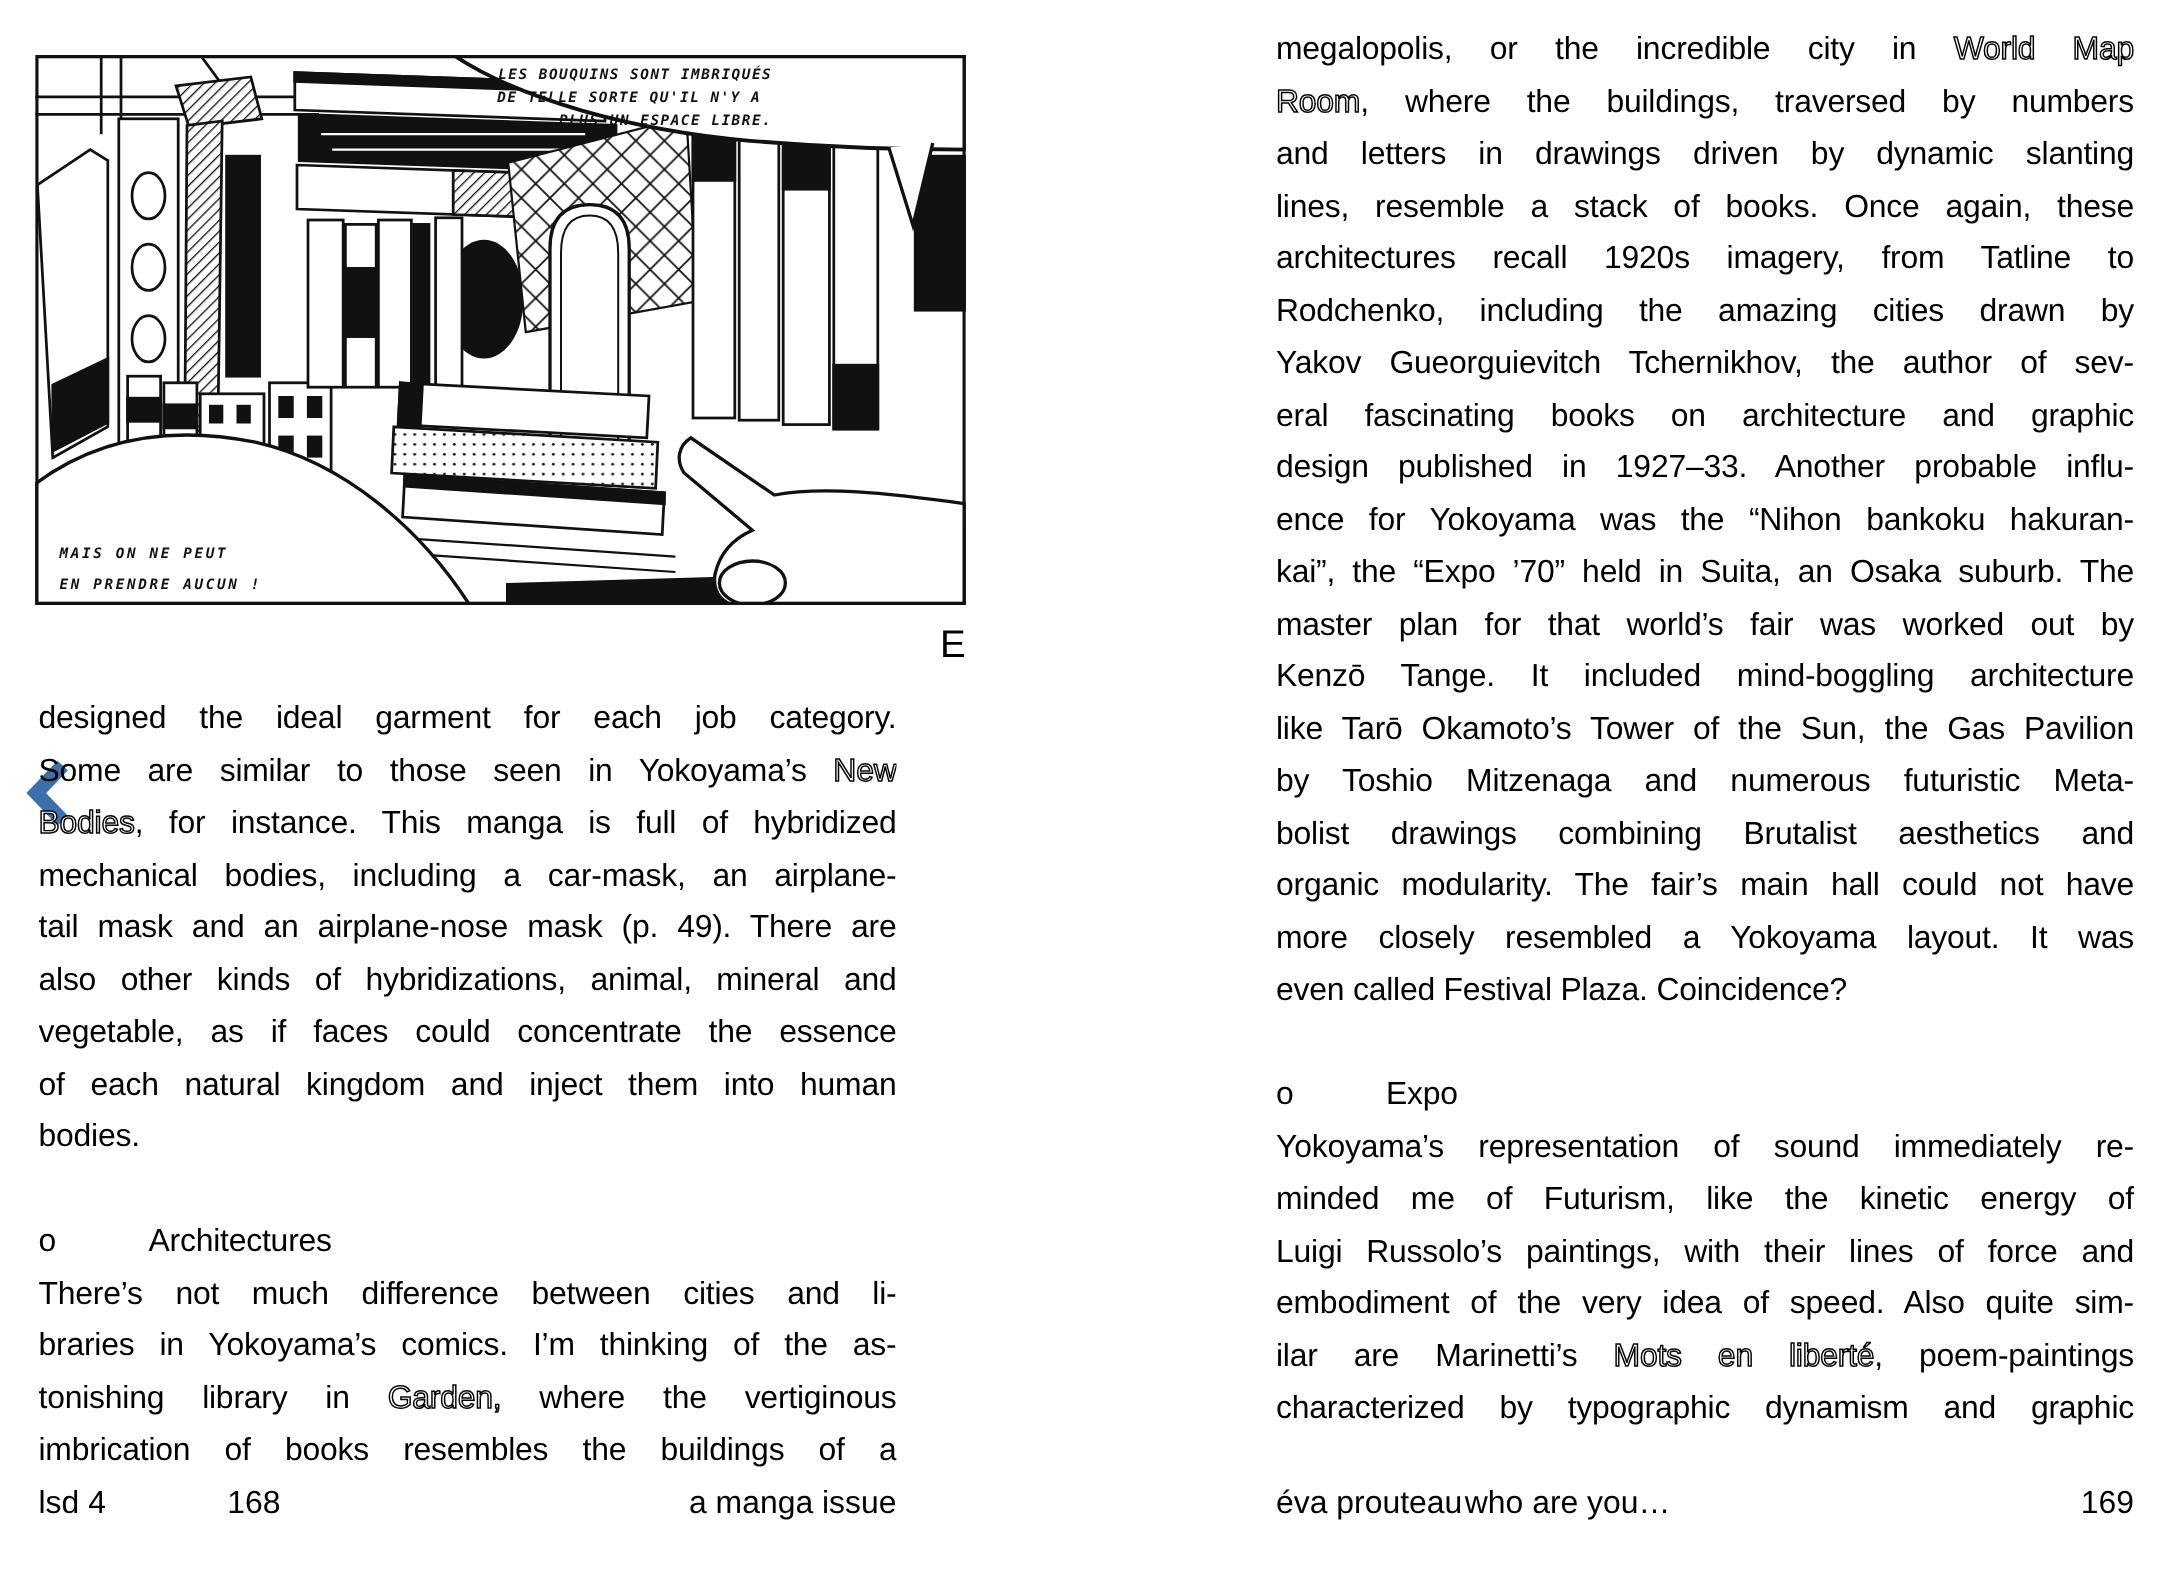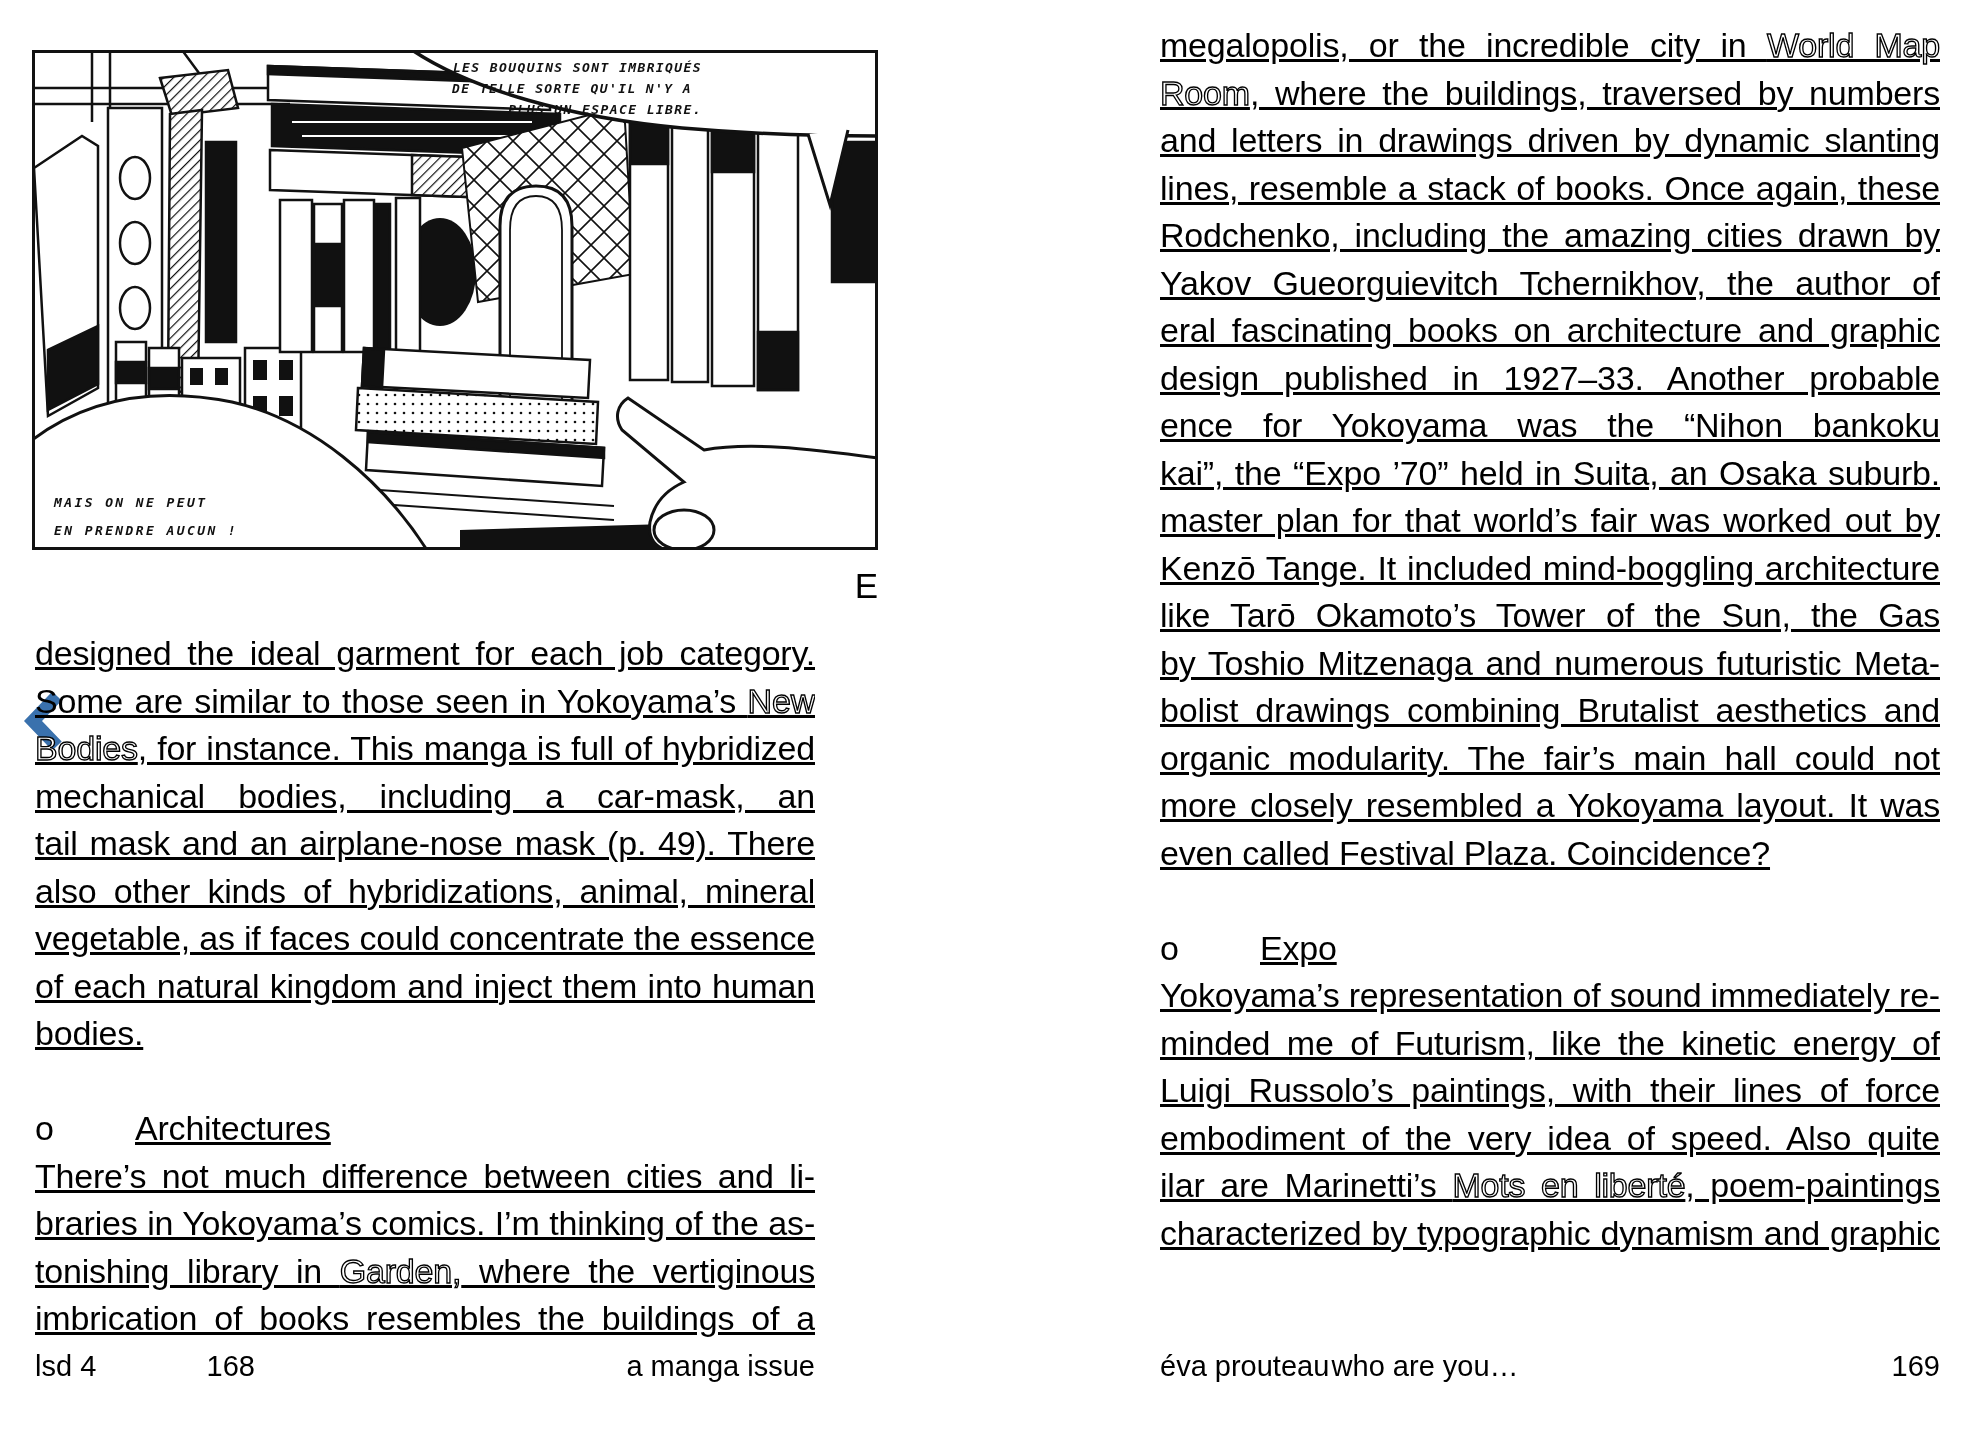--- a/index.html
+++ b/index.html
@@ -8,22 +8,22 @@
     font-family:"Liberation Sans","DejaVu Sans",sans-serif;
     overflow:hidden;
   }
   .spread{position:relative;width:1968px;height:1446px;background:#fff;}
 
   
   .column{position:absolute;width:780px;}
   #left-col{left:35px;top:630px;}
   #right-col{left:1160px;top:22px;}
   .line{
-    height:47.5px;line-height:47.5px;font-size:34px;
-    letter-spacing:-0.2px;white-space:nowrap;overflow:hidden;text-decoration:underline;
+    height:47.5px;line-height:47.5px;font-size:29px;
+    letter-spacing:-0.2px;white-space:nowrap;overflow:hidden;
   }
   .line.j{white-space:normal;text-align:justify;text-align-last:justify;}
   .line.heading{white-space:nowrap;text-align:left;}
   .heading .bullet{display:inline-block;width:100px;}
   .outline{color:#fff;-webkit-text-stroke:1.35px #000;}
 
   
   .footer{position:absolute;top:1343px;width:780px;height:47.5px;line-height:47.5px;font-size:29px;}
   #left-footer{left:35px;}
   #right-footer{left:1160px;}
@@ -211,20 +211,21 @@
       <span class="f-right">a manga issue</span>
     </div>
   </section>
 
   <section>
     <div class="column" id="right-col">
         <div class="line j"><span>megalopolis, or the incredible city in </span><span class="outline">World Map</span></div>
         <div class="line j"><span class="outline">Room</span><span>, where the buildings, traversed by numbers</span></div>
         <div class="line j"><span>and letters in drawings driven by dynamic slanting</span></div>
         <div class="line j"><span>lines, resemble a stack of books. Once again, these</span></div>
+        <div class="line j"><span>architectures recall 1920s imagery, from Tatline to</span></div>
         <div class="line j"><span>Rodchenko, including the amazing cities drawn by</span></div>
         <div class="line j"><span>Yakov Gueorguievitch Tchernikhov, the author of sev-</span></div>
         <div class="line j"><span>eral fascinating books on architecture and graphic</span></div>
         <div class="line j"><span>design published in 1927–33. Another probable influ-</span></div>
         <div class="line j"><span>ence for Yokoyama was the “Nihon bankoku hakuran-</span></div>
         <div class="line j"><span>kai”, the “Expo ’70” held in Suita, an Osaka suburb. The</span></div>
         <div class="line j"><span>master plan for that world’s fair was worked out by</span></div>
         <div class="line j"><span>Kenzō Tange. It included mind-boggling architecture</span></div>
         <div class="line j"><span>like Tarō Okamoto’s Tower of the Sun, the Gas Pavilion</span></div>
         <div class="line j"><span>by Toshio Mitzenaga and numerous futuristic Meta-</span></div>

